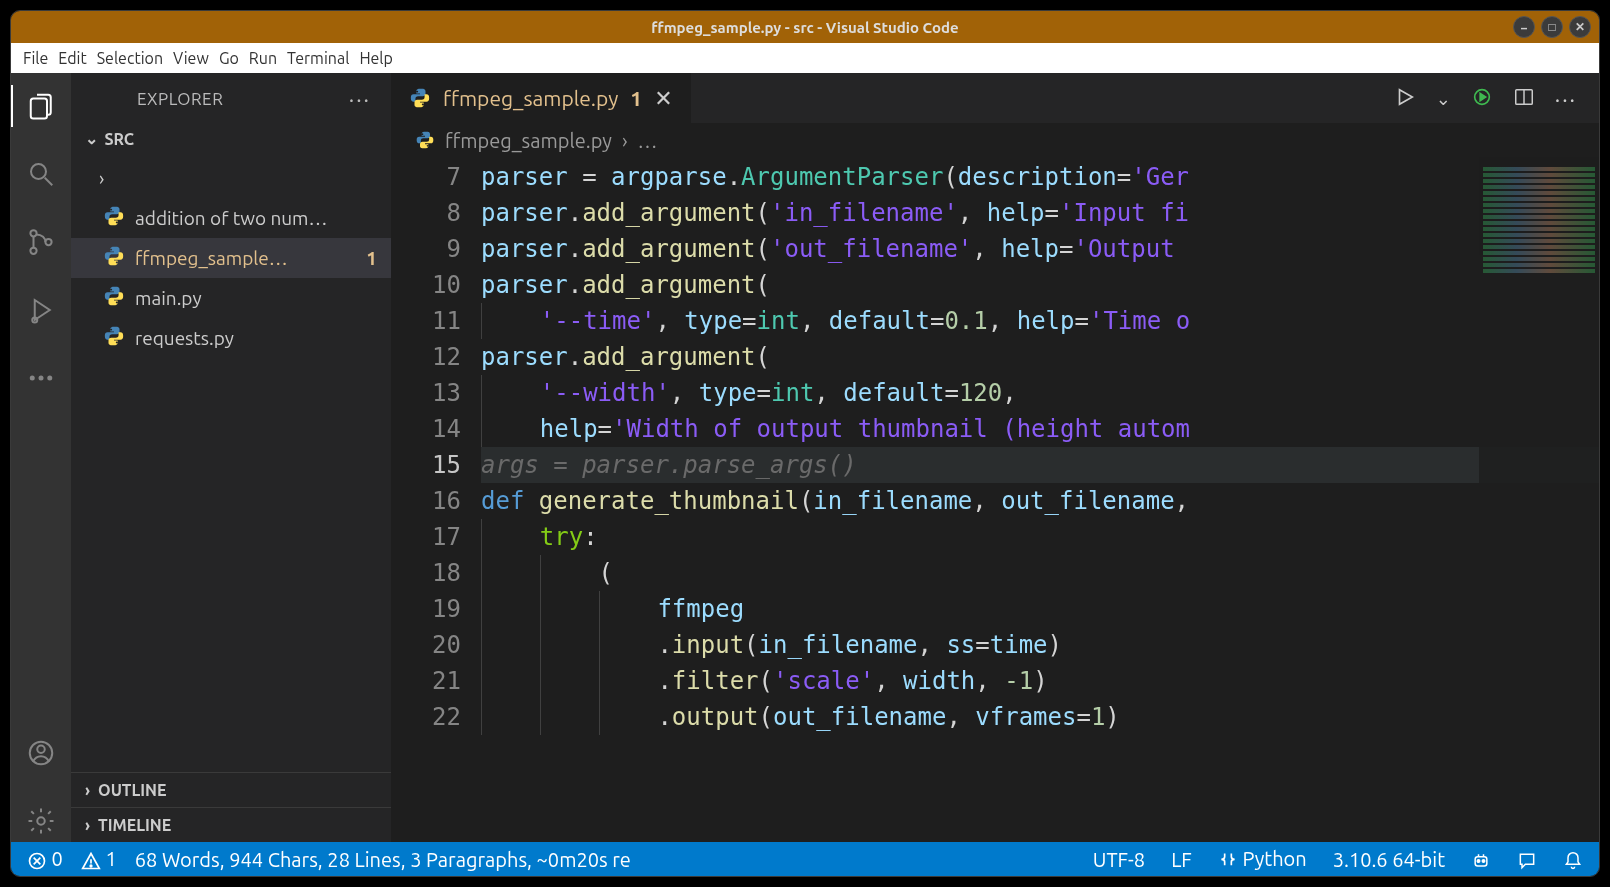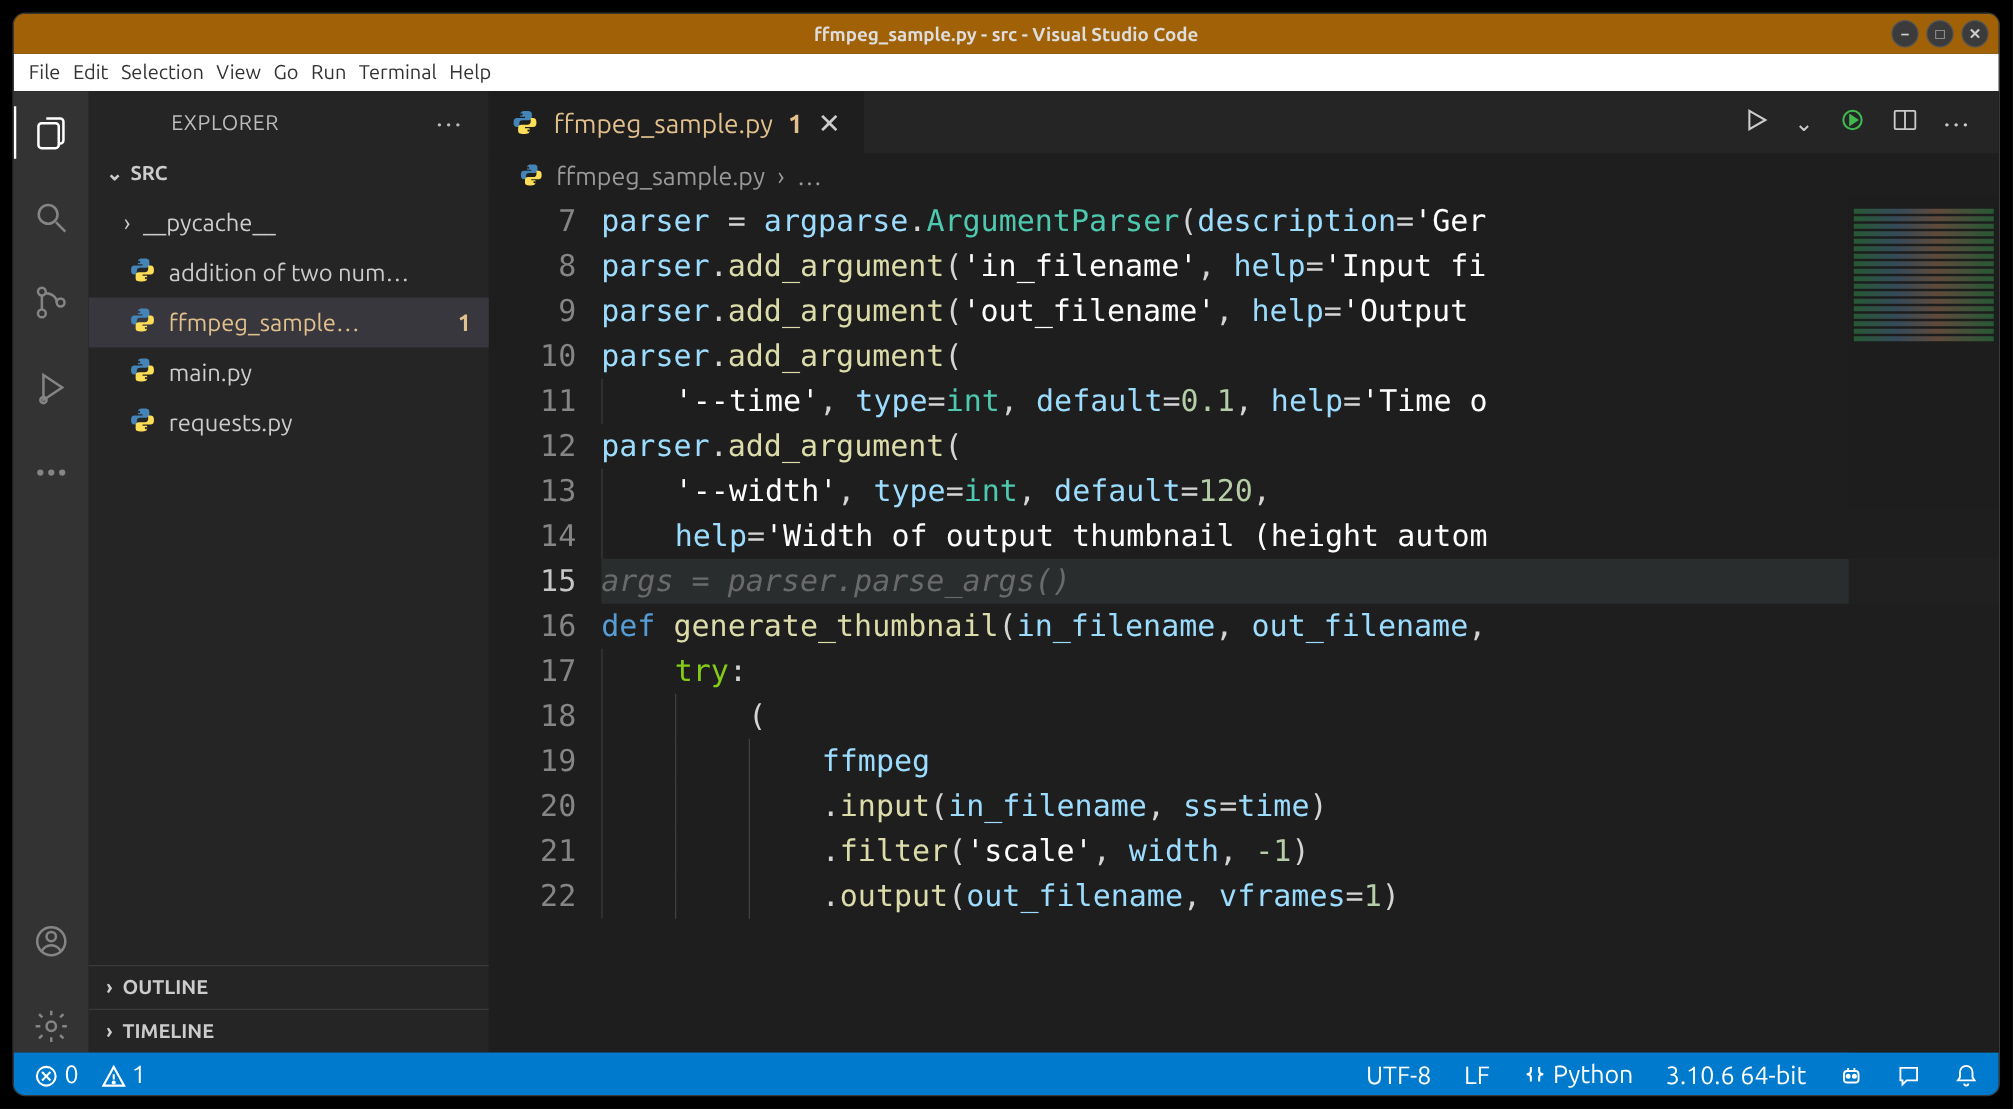--- a/index.html
+++ b/index.html
@@ -213,21 +213,21 @@
 .code .row { height: 36px; }
 .code .row .indent-guide {
   display: inline-block;
   border-left: 1px solid #404040;
   height: 36px;
   vertical-align: top;
 }
 .tok-var { color: #9cdcfe; }
 .tok-fn  { color: #dcdcaa; }
 .tok-cls { color: #4ec9b0; }
-.tok-str { color: #ffffff; }
+.tok-str { color: #8b5cf6; }
 .tok-kw  { color: #84cc16; }
 .tok-num { color: #b5cea8; }
 .tok-def { color: #569cd6; }
 .tok-param { color: #9cdcfe; }
 .ghost { color: #6a6a6a; font-style: italic; }
 .minimap {
   position: absolute;
   right: 0; top: 0;
   width: 120px; height: 100%;
   background: #1e1e1e;
@@ -339,21 +339,20 @@
         <span>EXPLORER</span>
         <span style="font-size:22px;letter-spacing:2px">···</span>
       </div>
       <div class="sidebar-section">
         <span class="chevron">⌄</span>
         <span>SRC</span>
       </div>
       <div class="tree" id="file-tree">
           <div class="tree-row folder">
             <span class="chevron">›</span>
-            <span class="label">__pycache__</span>
           </div>
           <div class="tree-row">
             <span><svg class="py-icon" viewBox="0 0 24 24">
                 <path fill="#4584b6" d="M12 2c-4 0-4 2-4 3v2h4v1H5c-2 0-3 1-3 4s1 4 3 4h2v-3c0-2 1-3 3-3h5c2 0 3-1 3-3V5c0-1 0-3-4-3h-2zM9 4a1 1 0 1 1 0 2 1 1 0 0 1 0-2z"></path>
                 <path fill="#ffde57" d="M12 22c4 0 4-2 4-3v-2h-4v-1h7c2 0 3-1 3-4s-1-4-3-4h-2v3c0 2-1 3-3 3H9c-2 0-3 1-3 3v2c0 1 0 3 4 3h2zm3-2a1 1 0 1 1 0-2 1 1 0 0 1 0 2z"></path>
               </svg></span>
             <span class="label">addition of two num…</span>
           </div>
           <div class="tree-row active">
             <span><svg class="py-icon" viewBox="0 0 24 24">
@@ -484,20 +483,21 @@
       <span>0</span>
     </span>
     <span>
       <svg viewBox="0 0 24 24" fill="none" stroke="currentColor" stroke-width="2">
           <path d="M12 3 2 21h20L12 3z"></path>
           <line x1="12" y1="10" x2="12" y2="15"></line>
           <circle cx="12" cy="18" r="1" fill="currentColor"></circle>
         </svg>
       <span>1</span>
     </span>
+    <span style="overflow:hidden;white-space:nowrap;max-width:620px;text-overflow:clip">68 Words, 944 Chars, 28 Lines, 3 Paragraphs, ~0m20s re</span>
     <div class="sb-right">
       <span>UTF-8</span>
       <span>LF</span>
       <span>
         <svg viewBox="0 0 24 24" fill="none" stroke="currentColor" stroke-width="2">
             <path d="M8 3v4c0 2-2 3-4 3 2 0 4 1 4 3v4"></path>
             <path d="M16 3v4c0 2 2 3 4 3-2 0-4 1-4 3v4"></path>
           </svg>
         <span>Python</span>
       </span>

